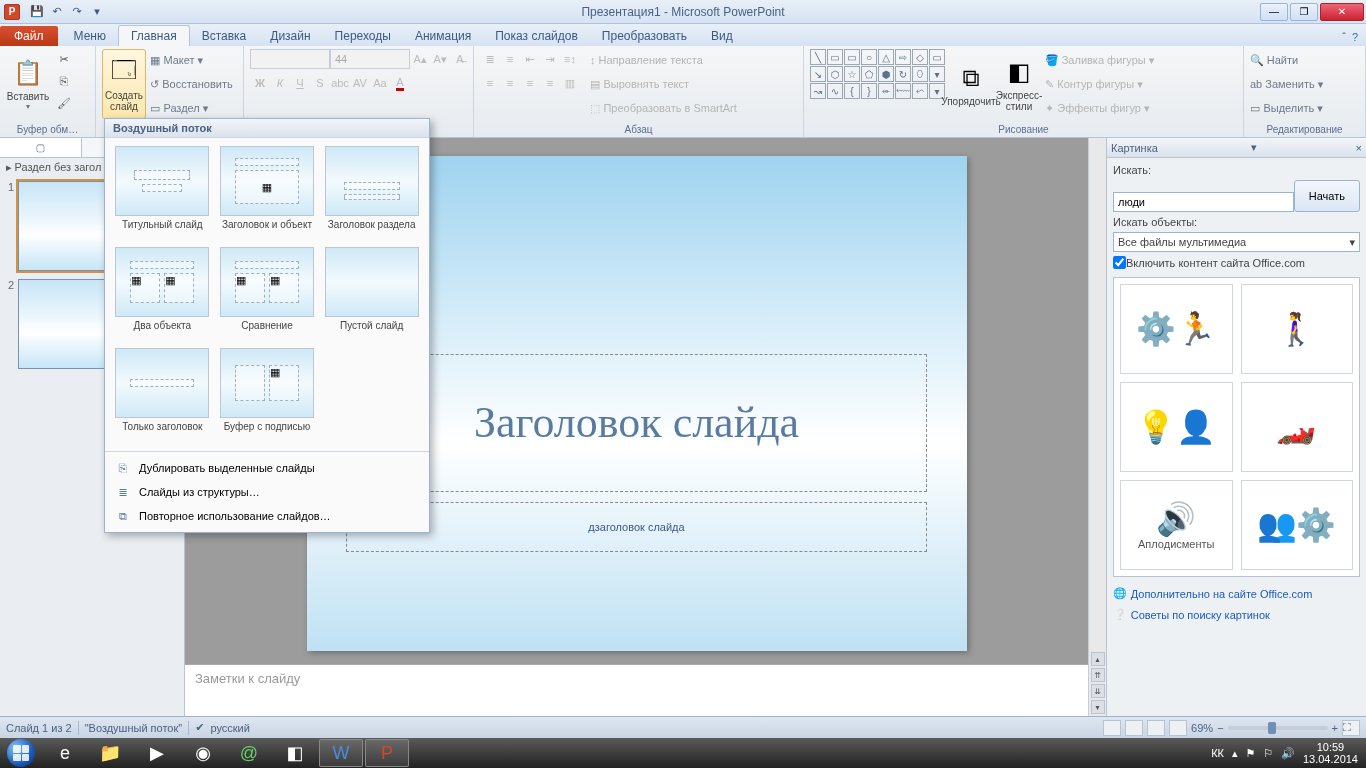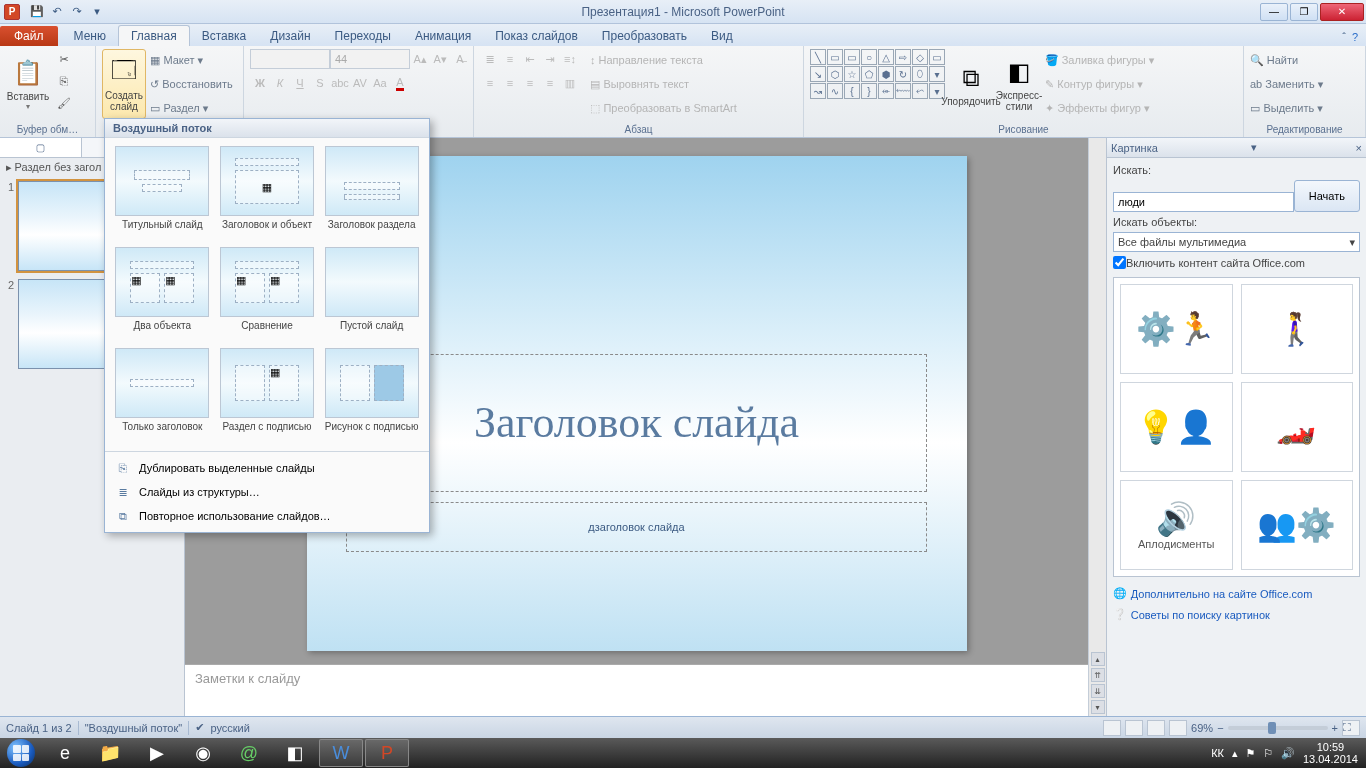--- a/index.html
+++ b/index.html
@@ -498,30 +498,21 @@
         </div>
         <div class="gal-lbl">Только заголовок</div>
       </div>
     <div class="gal-item">
         <div class="gal-th">
           <div style="display:flex;gap:4px;width:80%">
             <div class="pl" style="flex:1;height:36px"></div>
             <div class="pl" style="flex:1;height:36px">▦</div>
           </div>
         </div>
-        <div class="gal-lbl">Раздел с подписью</div>
-      </div>
-    <div class="gal-item">
-        <div class="gal-th">
-          <div style="display:flex;gap:4px;width:80%">
-            <div class="pl" style="flex:1;height:36px"></div>
-            <div class="pl" style="flex:1;height:36px;background:#9dc9e6"></div>
-          </div>
-        </div>
-        <div class="gal-lbl">Рисунок с подписью</div>
+        <div class="gal-lbl">Буфер с подписью</div>
       </div>
   </div>
   <div class="gal-menu">
     <div class="gal-mi">
         <span class="mico">⎘</span>
         <span>Дублировать выделенные слайды</span>
       </div>
     <div class="gal-mi">
         <span class="mico">≣</span>
         <span>Слайды из структуры…</span>

